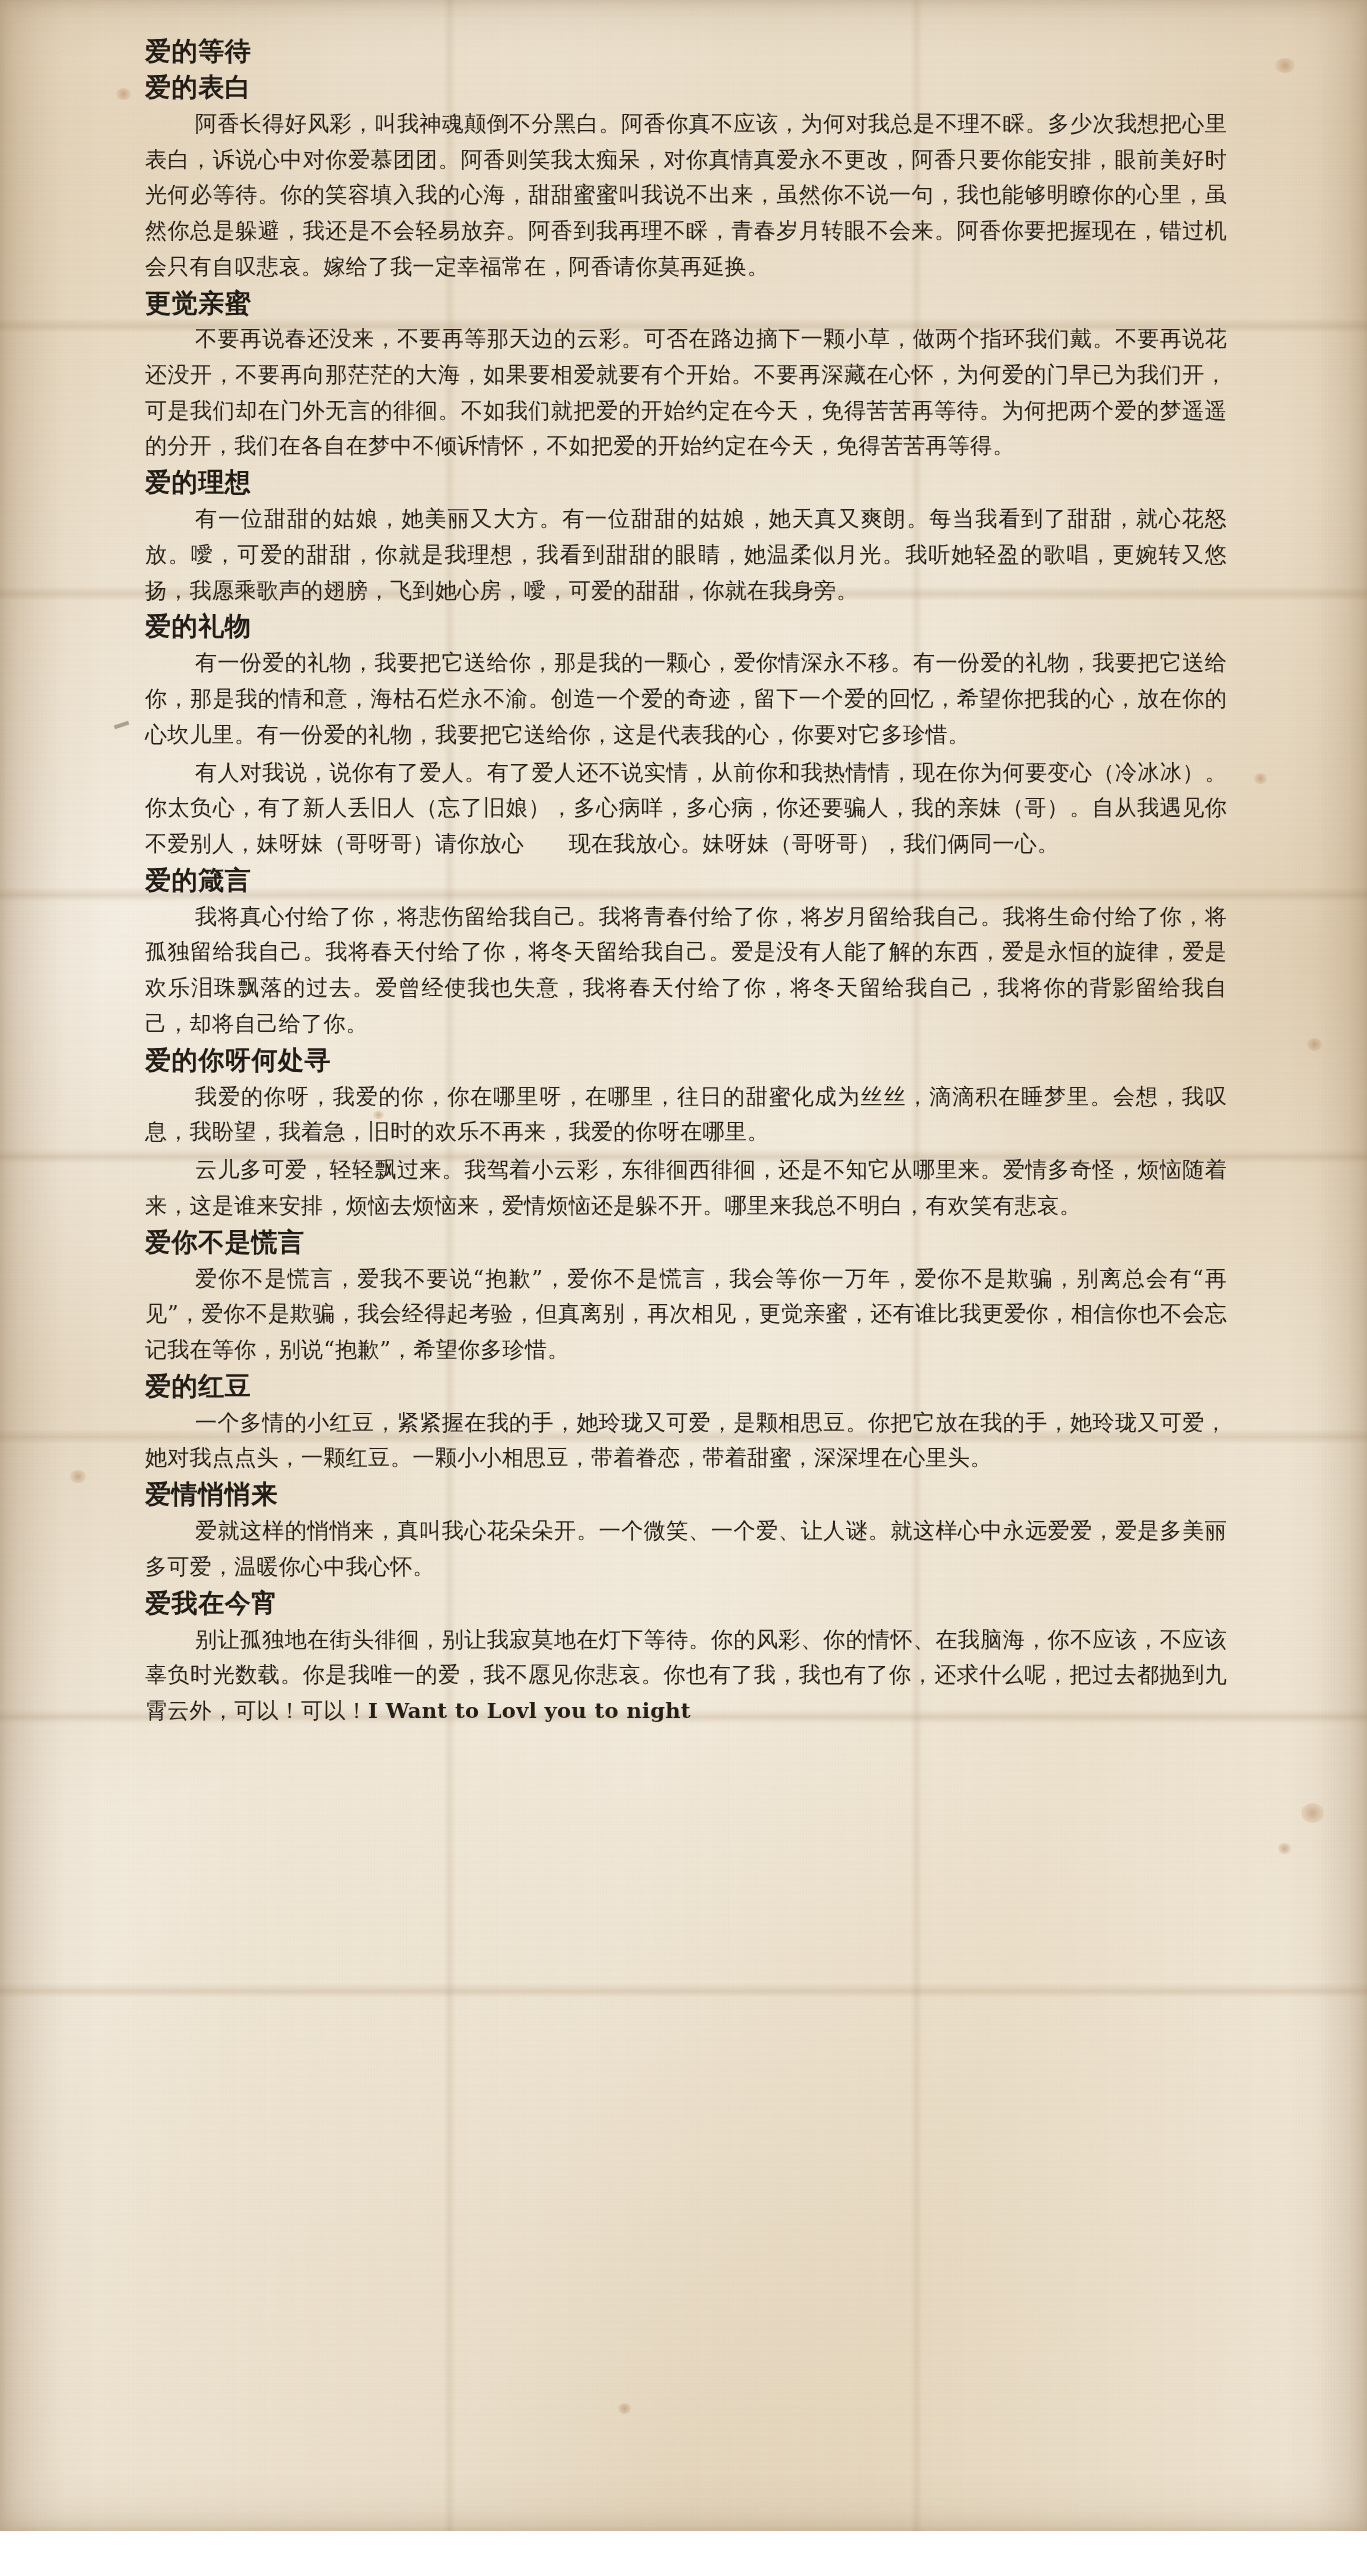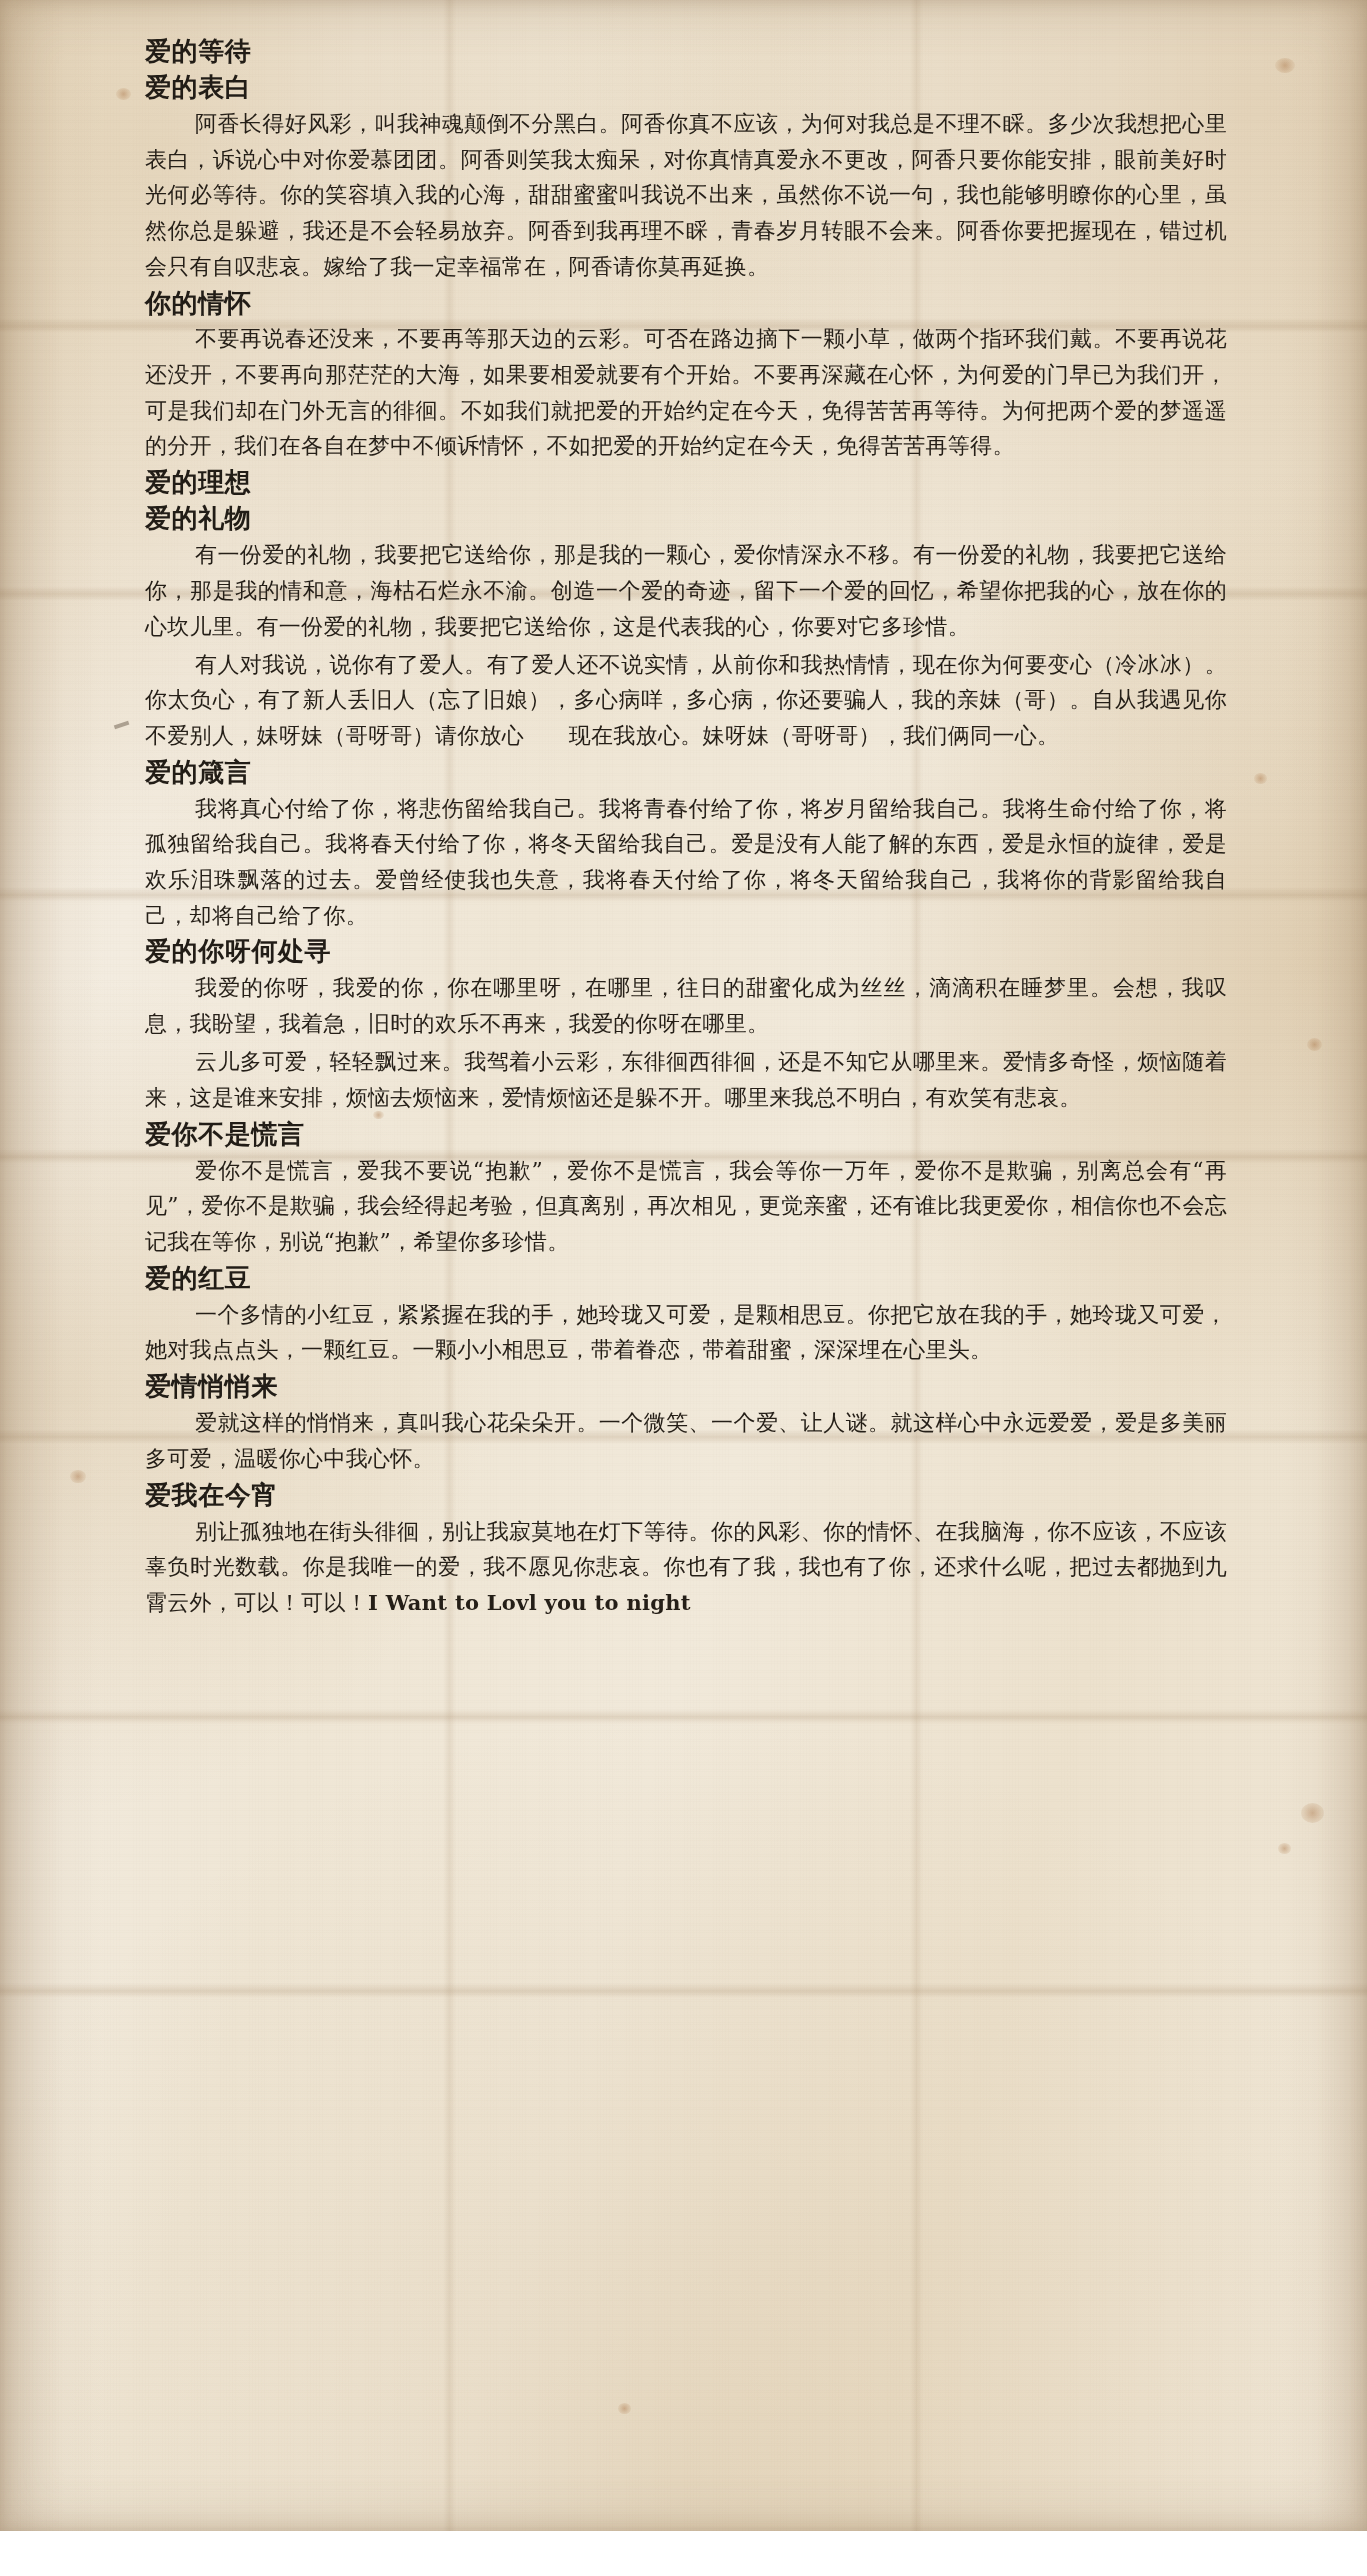--- a/index.html
+++ b/index.html
@@ -176,26 +176,27 @@
     <div class="song">
       <div class="song-title">爱的等待</div>
     </div>
 
     <div class="song">
       <div class="song-title">爱的表白</div>
       <div class="song-body">阿香长得好风彩，叫我神魂颠倒不分黑白。阿香你真不应该，为何对我总是不理不睬。多少次我想把心里表白，诉说心中对你爱慕团团。阿香则笑我太痴呆，对你真情真爱永不更改，阿香只要你能安排，眼前美好时光何必等待。你的笑容填入我的心海，甜甜蜜蜜叫我说不出来，虽然你不说一句，我也能够明瞭你的心里，虽然你总是躲避，我还是不会轻易放弃。阿香到我再理不睬，青春岁月转眼不会来。阿香你要把握现在，错过机会只有自叹悲哀。嫁给了我一定幸福常在，阿香请你莫再延换。</div>
     </div>
 
     <div class="song">
-      <div class="song-title">你的情怀</div>
+      <div class="song-title">更觉亲蜜</div>
       <div class="song-body">不要再说春还没来，不要再等那天边的云彩。可否在路边摘下一颗小草，做两个指环我们戴。不要再说花还没开，不要再向那茫茫的大海，如果要相爱就要有个开始。不要再深藏在心怀，为何爱的门早已为我们开，可是我们却在门外无言的徘徊。不如我们就把爱的开始约定在今天，免得苦苦再等待。为何把两个爱的梦遥遥的分开，我们在各自在梦中不倾诉情怀，不如把爱的开始约定在今天，免得苦苦再等得。</div>
     </div>
 
     <div class="song">
       <div class="song-title">爱的理想</div>
+      <div class="song-body">有一位甜甜的姑娘，她美丽又大方。有一位甜甜的姑娘，她天真又爽朗。每当我看到了甜甜，就心花怒放。噯，可爱的甜甜，你就是我理想，我看到甜甜的眼睛，她温柔似月光。我听她轻盈的歌唱，更婉转又悠扬，我愿乘歌声的翅膀，飞到她心房，噯，可爱的甜甜，你就在我身旁。</div>
     </div>
 
     <div class="song">
       <div class="song-title">爱的礼物</div>
       <div class="song-body">有一份爱的礼物，我要把它送给你，那是我的一颗心，爱你情深永不移。有一份爱的礼物，我要把它送给你，那是我的情和意，海枯石烂永不渝。创造一个爱的奇迹，留下一个爱的回忆，希望你把我的心，放在你的心坎儿里。有一份爱的礼物，我要把它送给你，这是代表我的心，你要对它多珍惜。</div>
     </div>
 
     <div class="song">
       <div class="song-body">有人对我说，说你有了爱人。有了爱人还不说实情，从前你和我热情情，现在你为何要变心（冷冰冰）。你太负心，有了新人丢旧人（忘了旧娘），多心病咩，多心病，你还要骗人，我的亲妹（哥）。自从我遇见你不爱别人，妹呀妹（哥呀哥）请你放心　　现在我放心。妹呀妹（哥呀哥），我们俩同一心。</div>
     </div>

